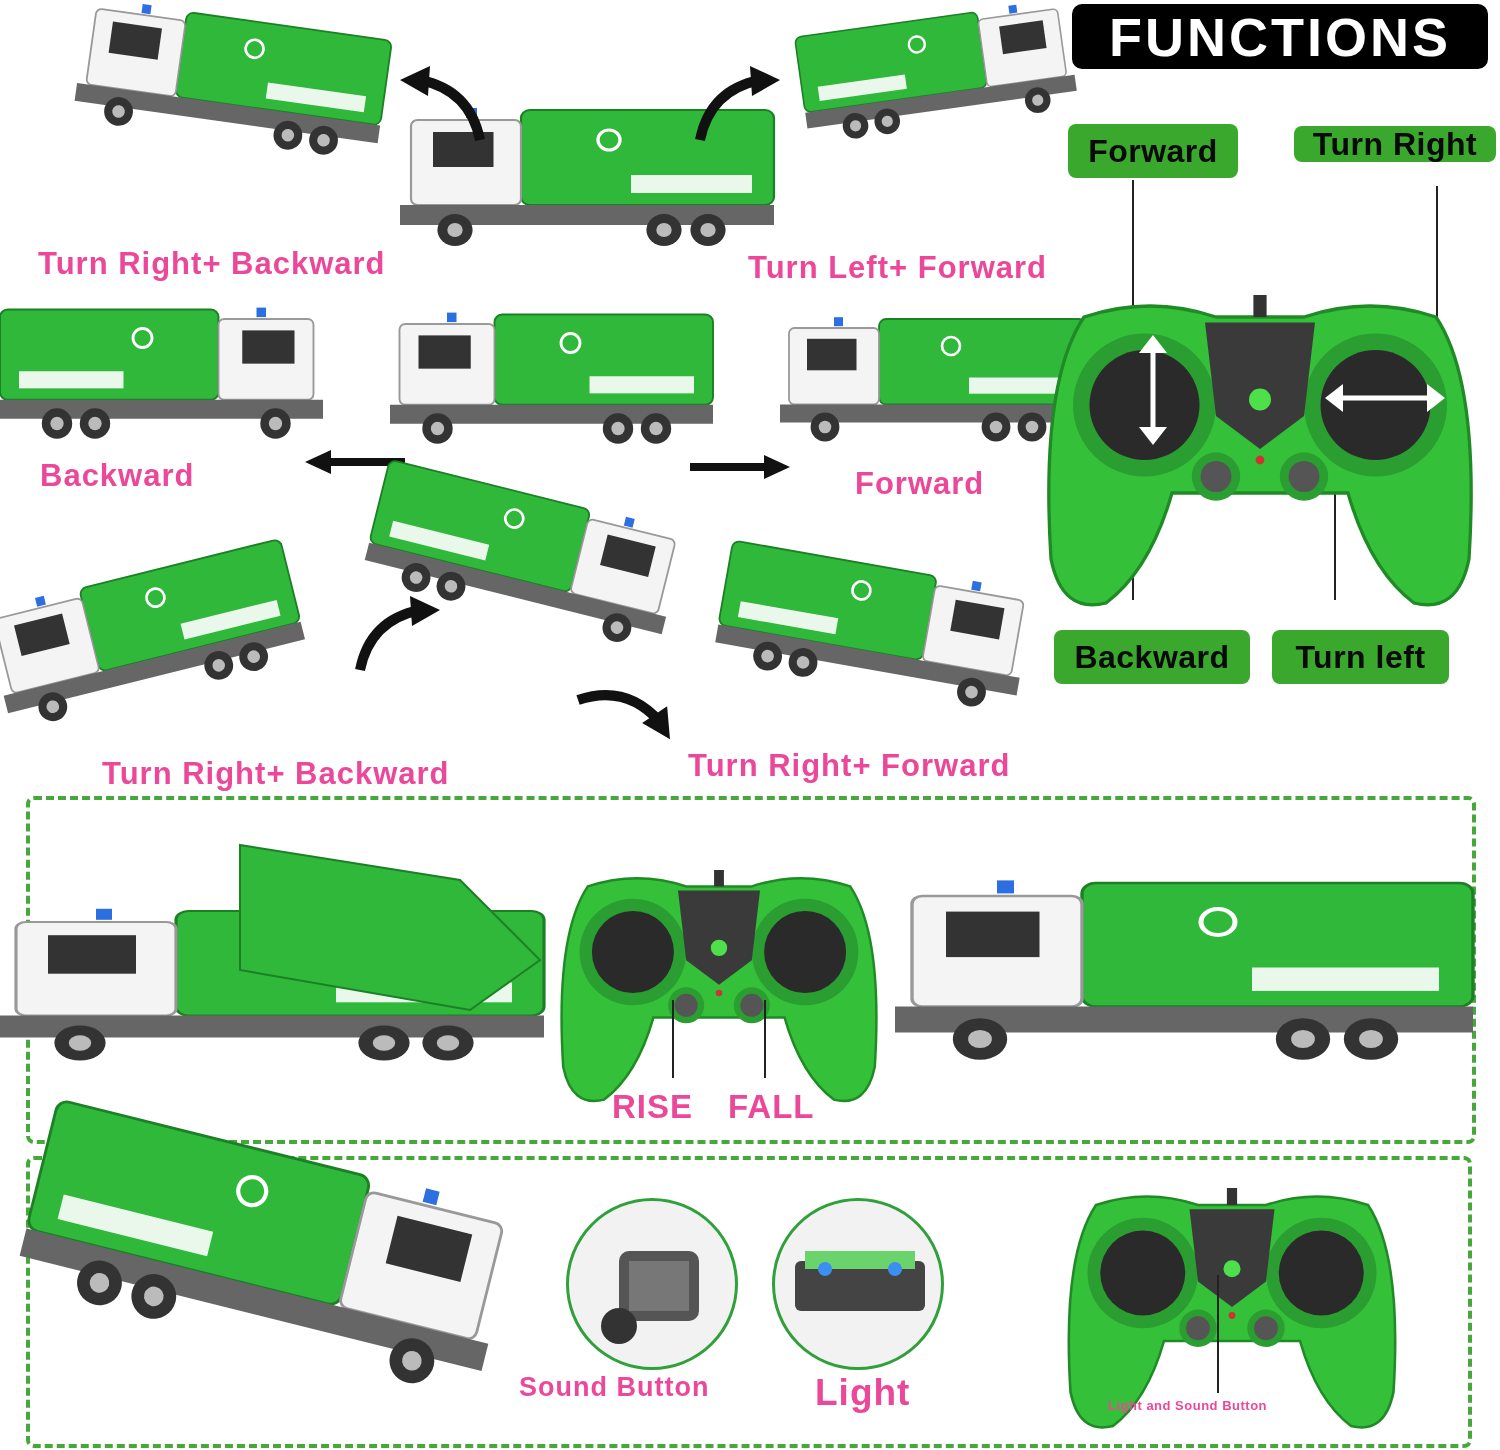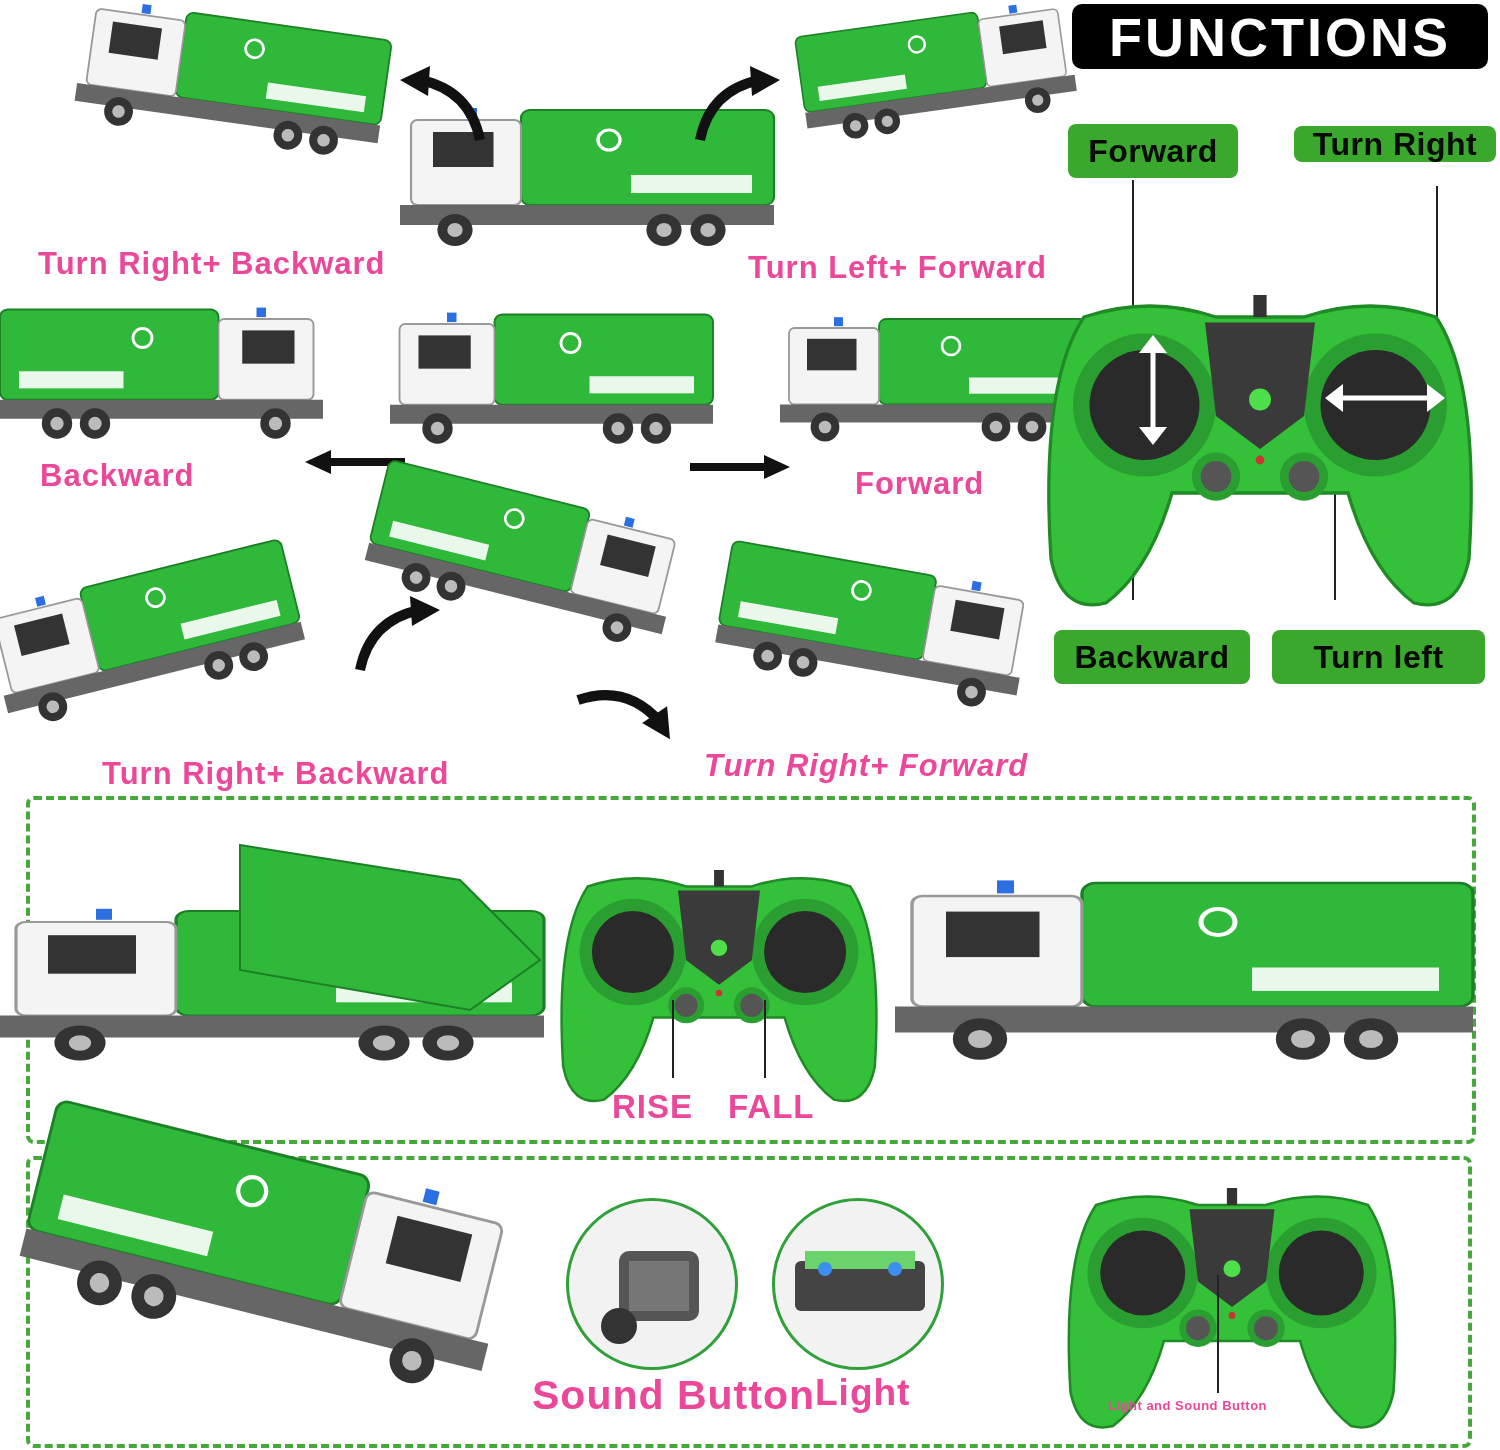--- a/index.html
+++ b/index.html
@@ -138,21 +138,21 @@
       <use href="#arrow-curve"></use>
     </g>
   </svg>
 <svg style="left:620px;top:670px" width="100" height="80">
     <g transform="translate(10,0) rotate(60)">
       <use href="#arrow-curve"></use>
     </g>
   </svg>
 
 <div class="label" style="left:102px;top:756px;">Turn Right+ Backward</div>
-<div class="label" style="left:704px;top:748px;font-style:italic;">Turn Right+ Forward</div>
+<div class="label" style="left:688px;top:748px;">Turn Right+ Forward</div>
 
 <div class="tag" style="left:1068px;top:124px;width:170px;height:54px;">Forward</div>
 <div class="tag" style="left:1294px;top:126px;width:202px;height:36px;">Turn Right</div>
 <div class="vline" style="left:1132px;top:180px;height:420px;"></div>
 <div class="vline" style="left:1436px;top:186px;height:210px;"></div>
 <div class="vline" style="left:1334px;top:400px;height:200px;"></div>
 <svg style="left:1040px;top:295px" width="440" height="320">
     <g transform="scale(1.1)">
       <use href="#controller"></use>
     </g>
@@ -161,21 +161,21 @@
     <line x1="18" y1="10" x2="18" y2="100" stroke="#fff" stroke-width="5"></line>
     <polygon points="18,0 4,18 32,18" fill="#fff"></polygon>
     <polygon points="18,110 4,92 32,92" fill="#fff"></polygon>
   </svg>
 <svg style="left:1325px;top:380px" width="120" height="40">
     <line x1="10" y1="18" x2="110" y2="18" stroke="#fff" stroke-width="5"></line>
     <polygon points="0,18 18,4 18,32" fill="#fff"></polygon>
     <polygon points="120,18 102,4 102,32" fill="#fff"></polygon>
   </svg>
 <div class="tag" style="left:1054px;top:630px;width:196px;height:54px;">Backward</div>
-<div class="tag" style="left:1272px;top:630px;width:213px;height:54px;">Turn left</div>
+<div class="tag" style="left:1272px;top:630px;width:177px;height:54px;">Turn left</div>
 
 <div class="dash-box" style="left:26px;top:796px;width:1442px;height:340px;"></div>
 <svg style="left:0px;top:840px" width="540" height="240">
     <g transform="translate(0,60) scale(1.6,1.1)">
       <use href="#truck-l"></use>
     </g>
     <polygon points="240,5 460,40 540,120 470,170 240,130" fill="#2fb83a" stroke="#1d7f26" stroke-width="2"></polygon>
   </svg>
 <svg style="left:555px;top:870px" width="330" height="250">
     <g transform="scale(0.82)">
@@ -206,21 +206,21 @@
     </svg>
 </div>
 <div class="circ" style="left:772px;top:1198px;width:166px;height:166px;">
   <svg style="left:10px;top:40px" width="150" height="100">
       <rect x="10" y="20" width="130" height="50" rx="6" fill="#444"></rect>
       <rect x="20" y="10" width="110" height="18" fill="#6bd36b"></rect>
       <circle cx="40" cy="28" r="7" fill="#3b8ff0"></circle>
       <circle cx="110" cy="28" r="7" fill="#3b8ff0"></circle>
     </svg>
 </div>
-<div class="label" style="left:532px;top:1372px;font-size:41px;">Sound Button</div>
+<div class="label" style="left:519px;top:1372px;font-size:27px;">Sound Button</div>
 <div class="label" style="left:815px;top:1372px;font-size:37px;">Light</div>
 <svg style="left:1062px;top:1188px" width="340" height="250">
     <g transform="scale(0.85)">
       <use href="#controller"></use>
     </g>
   </svg>
 <div class="vline" style="left:1217px;top:1275px;height:118px;"></div>
 <div class="label" style="left:1108px;top:1398px;font-size:13px;letter-spacing:0.5px;">Light and Sound Button</div>
 
 </body></html>

